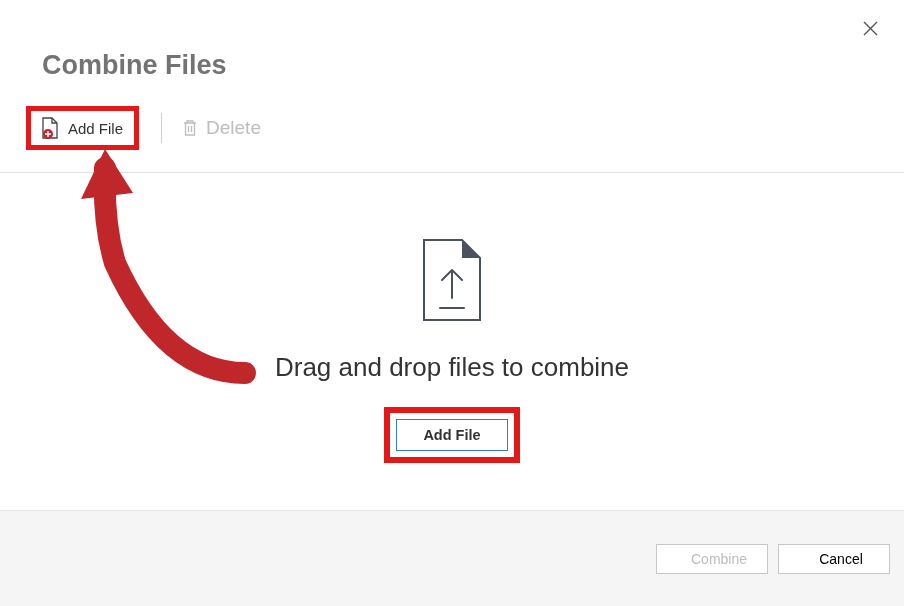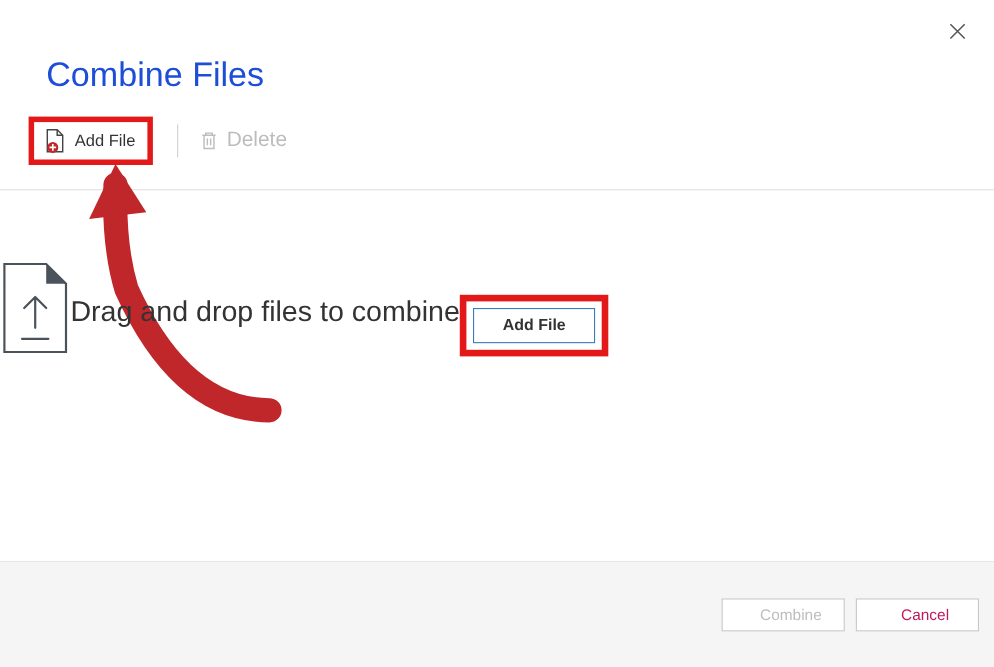--- a/index.html
+++ b/index.html
@@ -20,23 +20,23 @@
       display: flex;
       align-items: center;
       justify-content: center;
       cursor: pointer;
       color: #444;
     }
     .title {
       position: absolute;
       top: 50px;
       left: 42px;
-      font-size: 31px;
-      font-weight: 400;
-      color: #1d4ed8;
+      font-size: 27px;
+      font-weight: 700;
+      color: #737373;
     }
     .toolbar {
       position: absolute;
       top: 106px;
       left: 26px;
       display: flex;
       align-items: center;
     }
     .add-file-top {
       display: flex;
@@ -92,21 +92,21 @@
       width: 220px;
       height: 250px;
       pointer-events: none;
     }
     .dropzone {
       position: absolute;
       top: 238px;
       left: 0;
       right: 0;
       display: flex;
-      flex-direction: row;
+      flex-direction: column;
       align-items: center;
     }
     .doc-icon-wrap {
       margin-bottom: 26px;
     }
     .drop-text {
       font-size: 26px;
       font-weight: 400;
       color: #333;
       margin-bottom: 24px;
@@ -151,21 +151,21 @@
       border: 1px solid #c7c7c7;
       background: #fff;
       cursor: pointer;
       padding-left: 14px;
     }
     .footer .combine {
       color: #bdbdbd;
       cursor: default;
     }
     .footer .cancel {
-      color: #be185d;
+      color: #000000;
     }
   </style>
 </head>
 <body>
 
 <div class="close-btn">
   <svg width="15" height="15" viewBox="0 0 15 15">
     <path d="M1 1 L14 14 M14 1 L1 14" stroke="#555" stroke-width="1.4" fill="none"></path>
   </svg>
 </div>

